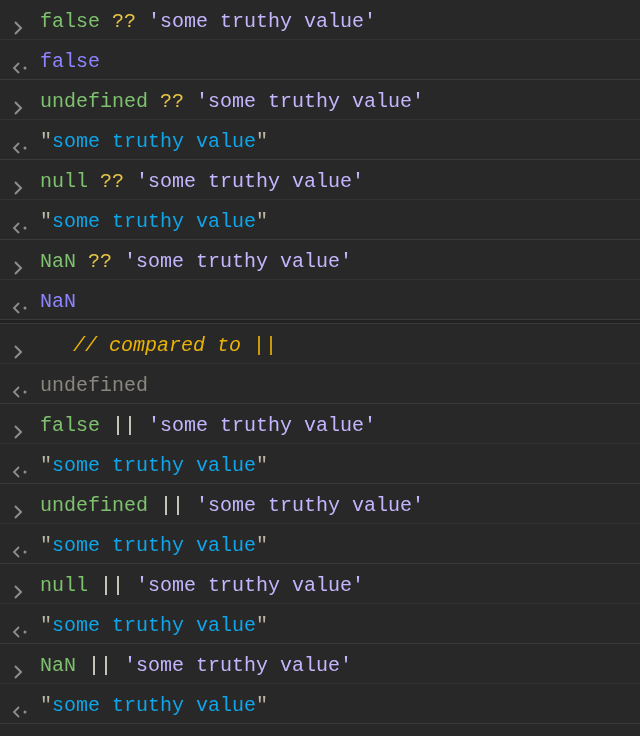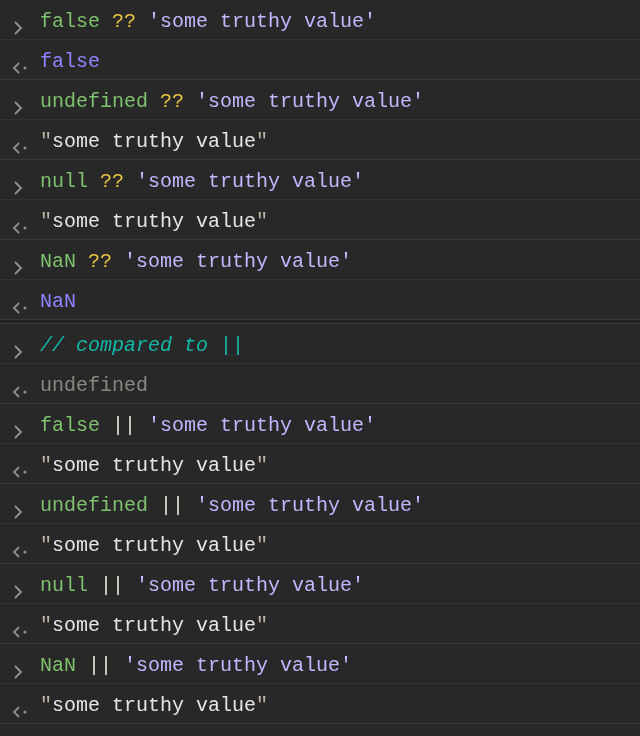--- a/index.html
+++ b/index.html
@@ -35,22 +35,22 @@
       display: flex;
       flex-wrap: nowrap;
     }
     .tok { white-space: pre; }
     .kw-green { color: #7ec16e; } 
     .op-yellow { color: #e6c446; } 
     .op-white { color: #e6e0d6; } 
     .str-orange { color: #c4b5fd; } 
     .out-blue { color: #8f84ff; } 
     .out-quote { color: #bdb6a5; } 
-    .out-red { color: #e5e5e5; } 
-    .comment { color: #14b8a6; font-style: italic; }
+    .out-red { color: #0ea5e9; } 
+    .comment { color: #eab308; font-style: italic; margin-left: 33px; }
     .undef-grey { color: #8a8780; }
     .group-gap {
       height: 4px;
       background: #222;
       border-bottom: 1px solid #3a3a3a;
     }
   </style>
 </head>
 <body>
 

